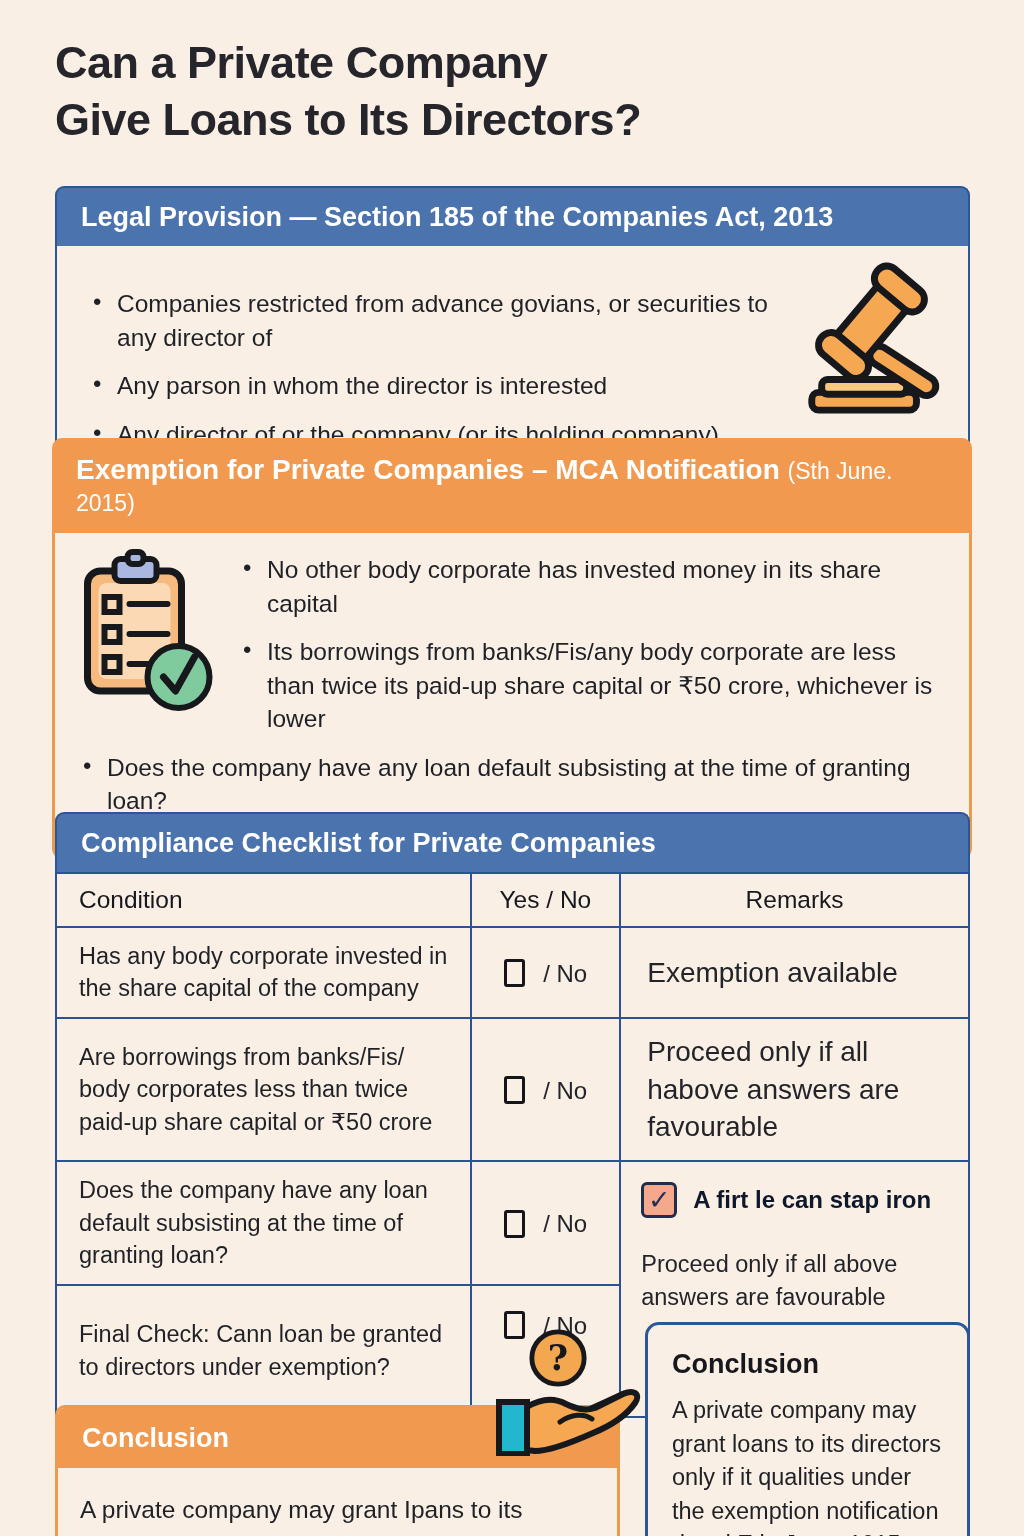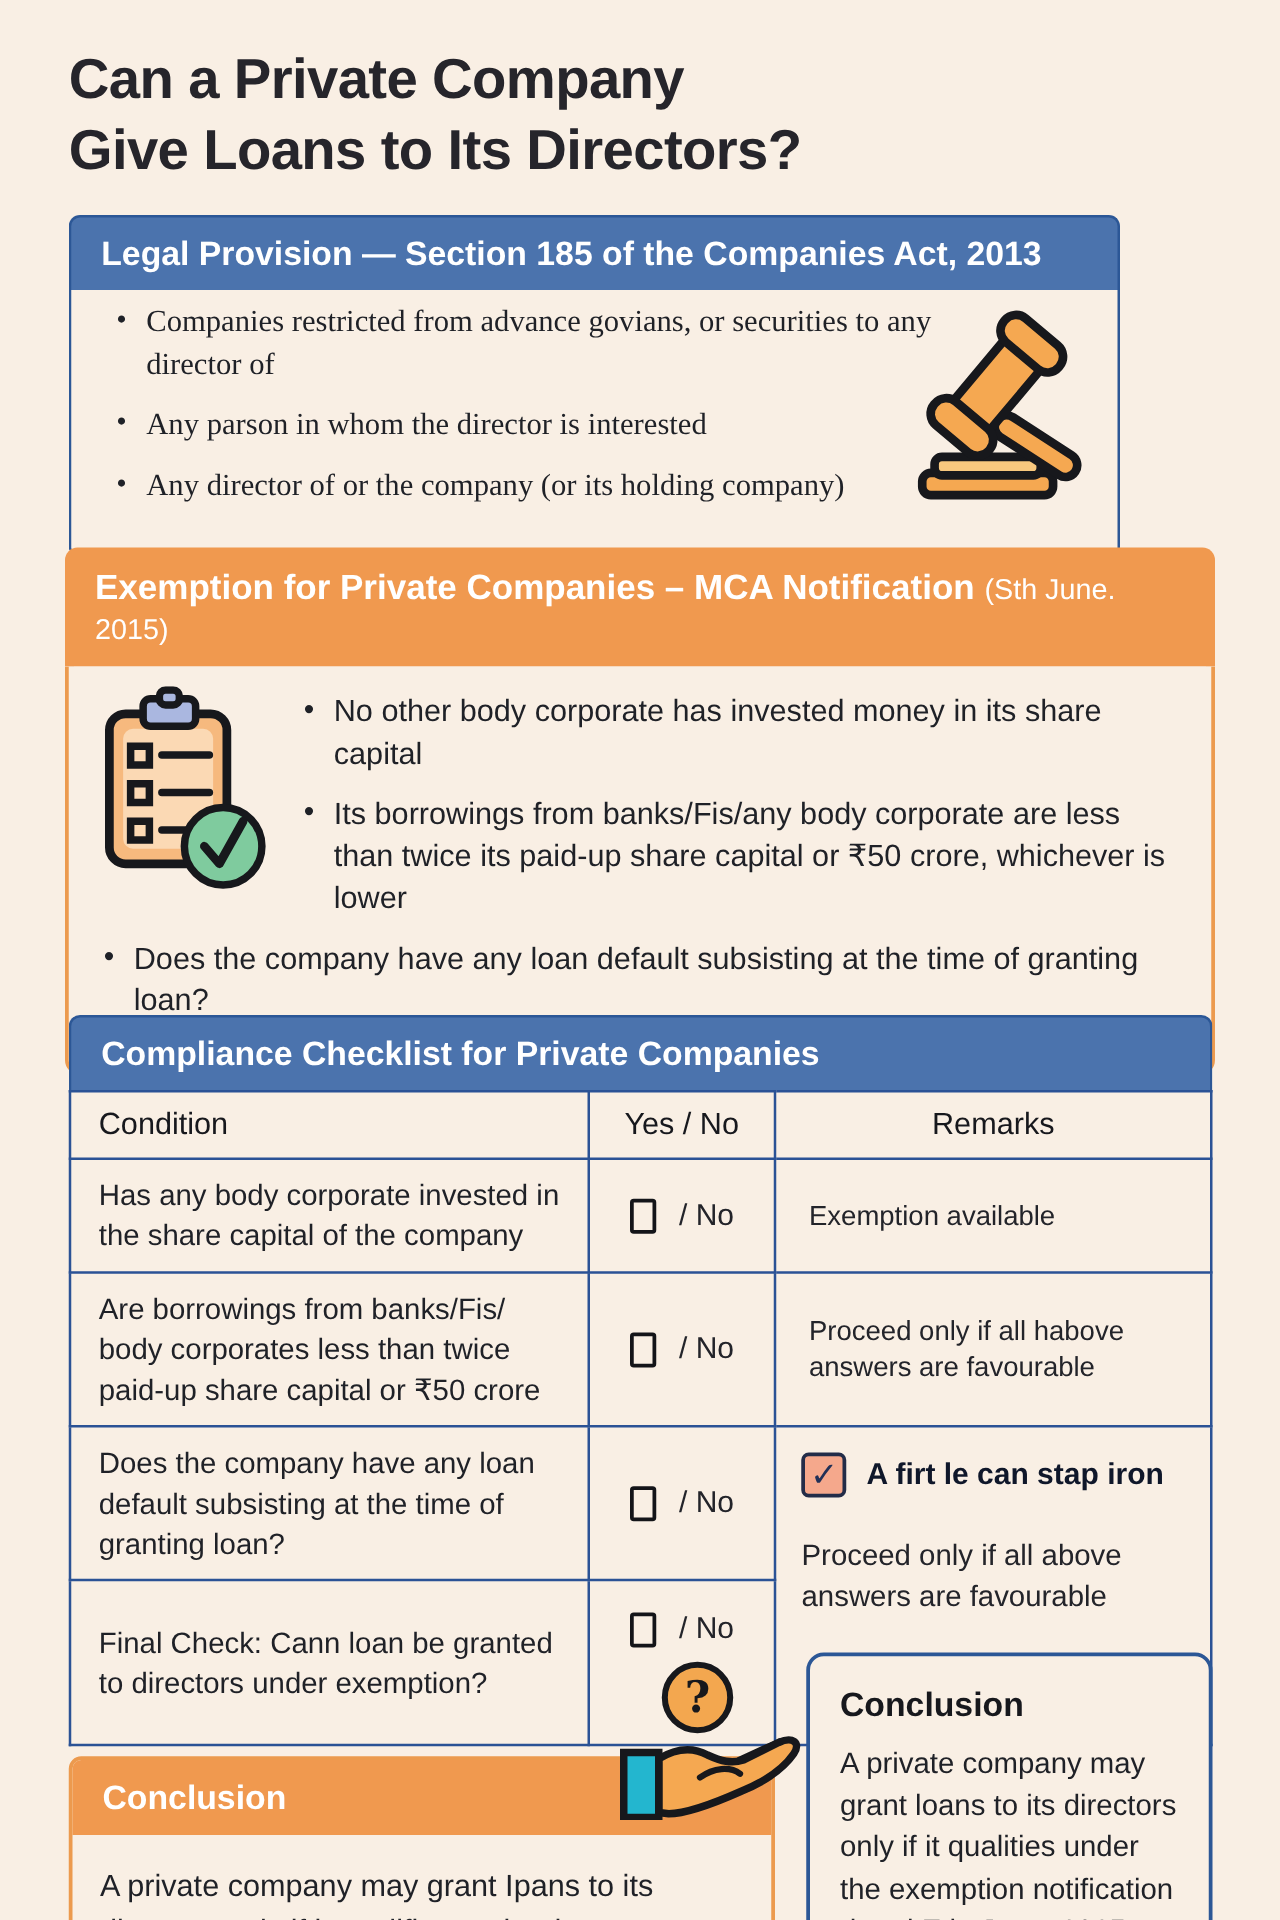--- a/index.html
+++ b/index.html
@@ -21,24 +21,24 @@
     border-radius:9px 9px 0 0; color:#fff; font-weight:700; font-size:27px;
     padding:14px 24px 13px;
   }
   .hdr-orange {
     background:#f0994f; border-radius:10px 10px 0 0; color:#fff; font-weight:700;
     font-size:28px; padding:16px 24px 15px;
   }
   .hdr-orange .date { font-weight:400; font-size:23px; }
 
   
-  #sec-legal { position:absolute; left:55px; top:172px; width:841px; }
+  #sec-legal { position:absolute; left:55px; top:186px; width:915px; }
   #sec-legal .content {
     position:relative; border:2px solid #2c5796; border-top:none;
-    border-radius:0 0 4px 4px; padding:9px 26px 20px 30px; min-height:186px;font-family:Liberation Serif, serif;
+    border-radius:0 0 4px 4px; padding:41px 26px 20px 30px; min-height:186px;
   }
   ul.blist { list-style:none; }
   ul.blist li { position:relative; padding-left:30px; font-size:24.5px; line-height:1.37;
                 margin-bottom:15px; color:#1f2127; }
   ul.blist li::before { content:"•"; position:absolute; left:6px; top:-1px; font-size:24px; }
   #sec-legal ul { width:720px; }
   #gavel { position:absolute; right:18px; top:16px; width:152px; height:158px; }
 
   
   #sec-exemption { position:absolute; left:52px; top:438px; width:920px; }
@@ -54,21 +54,21 @@
   #sec-checklist { position:absolute; left:55px; top:812px; width:915px; }
   table { width:100%; border-collapse:collapse; table-layout:fixed; }
   th,td { border:2px solid #2b5295; }
   th { font-size:24.5px; font-weight:400; height:54px; color:#17181d; }
   th.c1 { text-align:left; padding-left:22px; }
   td.cond { padding:12px 16px 12px 22px; font-size:23.5px; line-height:1.38; color:#1f2127; }
   td.yn { text-align:center; vertical-align:middle; font-size:24px; white-space:nowrap; }
   .box-empty { display:inline-block; width:21px; height:28px; border:3.5px solid #141519;
                border-radius:3px; vertical-align:middle; margin-right:12px; }
   .yn-label { vertical-align:middle; }
-  td.rem { padding:14px 20px; font-size:22px; line-height:1.35; }
+  td.rem { padding:14px 20px; font-size:28px; line-height:1.35; }
   td.rem.center { text-align:left; padding-left:26px; }
   tr.r1 { height:88px; }
   tr.r2 { height:114px; }
   tr.r3 { height:120px; }
   tr.r4 { height:132px; }
   td.rem-span { vertical-align:top; padding:20px 18px 0 20px; }
   .checkline { display:flex; align-items:center; gap:16px; }
   .box-checked { flex:0 0 auto; width:36px; height:36px; background:#f5a88c;
                  border:3px solid #232c48; border-radius:6px; display:flex;
                  align-items:center; justify-content:center;

